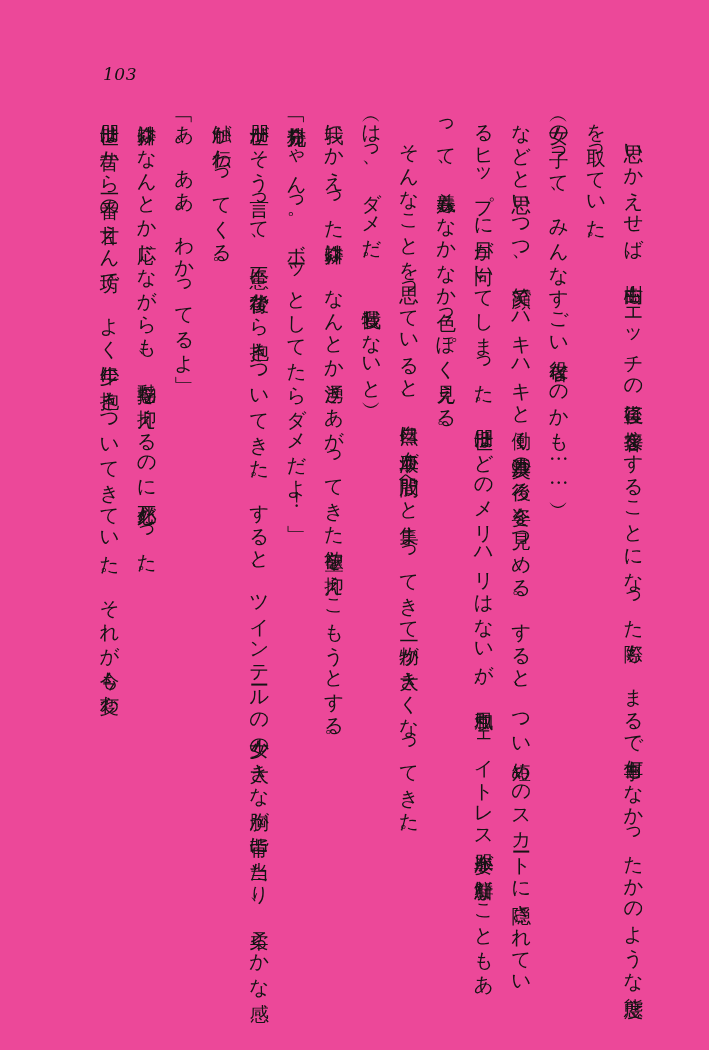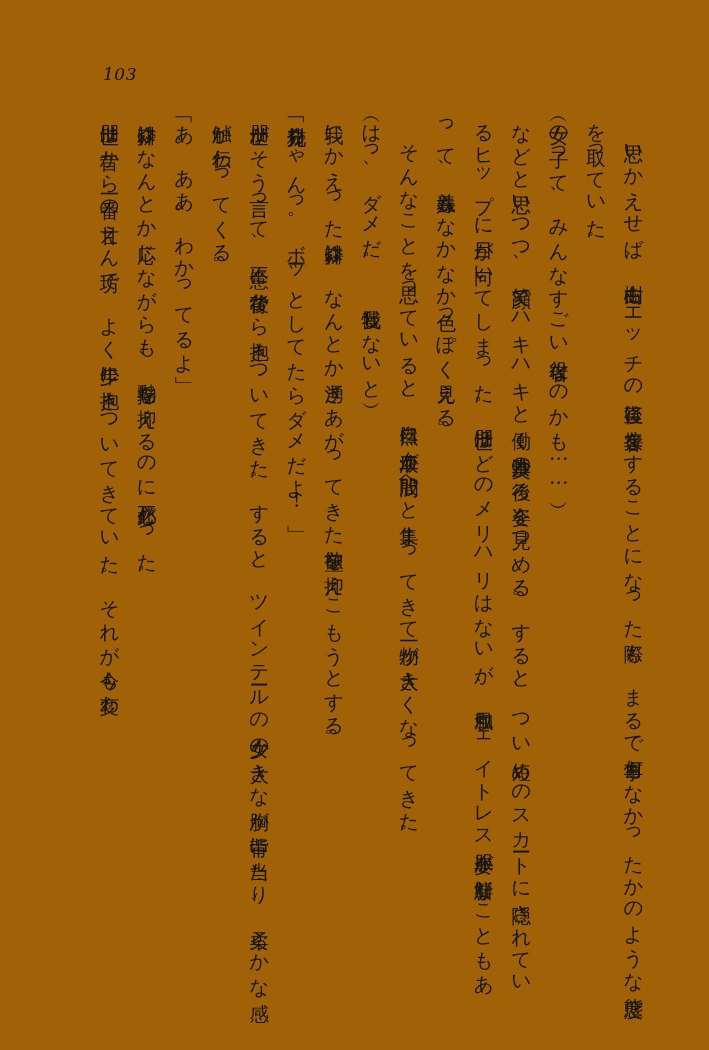--- a/index.html
+++ b/index.html
@@ -11,21 +11,21 @@
     width: 709px;
     height: 1050px;
     overflow: hidden;
     font-family: "DejaVu Serif", "Liberation Serif", serif;
     color: #1a1a1a;
   }
   .page {
     position: relative;
     width: 709px;
     height: 1050px;
-    background: #a16207;
+    background: #ec4899;
     box-sizing: border-box;
   }
   .page-number {
     position: absolute;
     top: 64px;
     left: 103px;
     font-size: 17px;
     font-family: "DejaVu Serif", "Liberation Serif", serif;
     font-style: italic;
     color: #111111;

